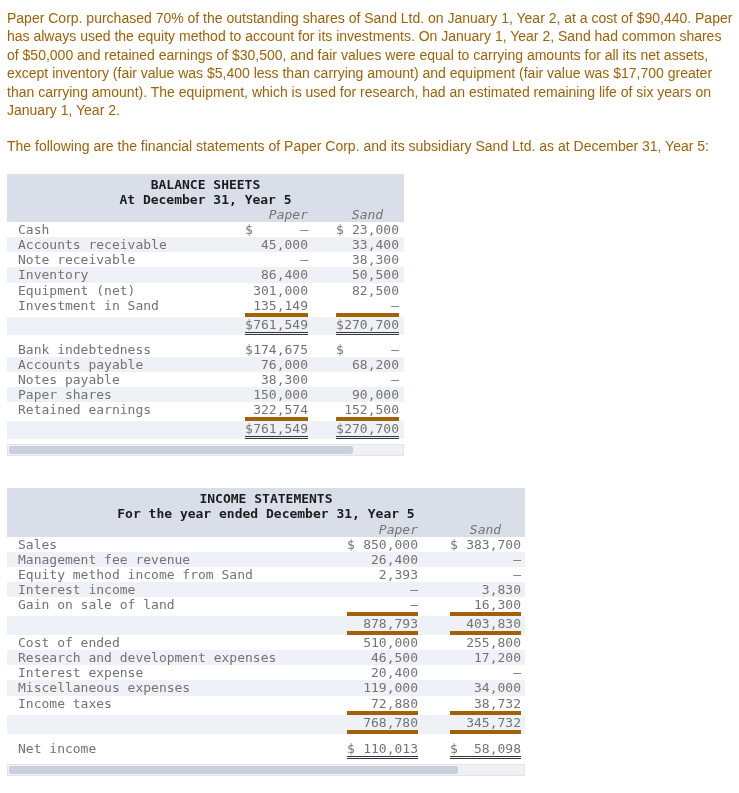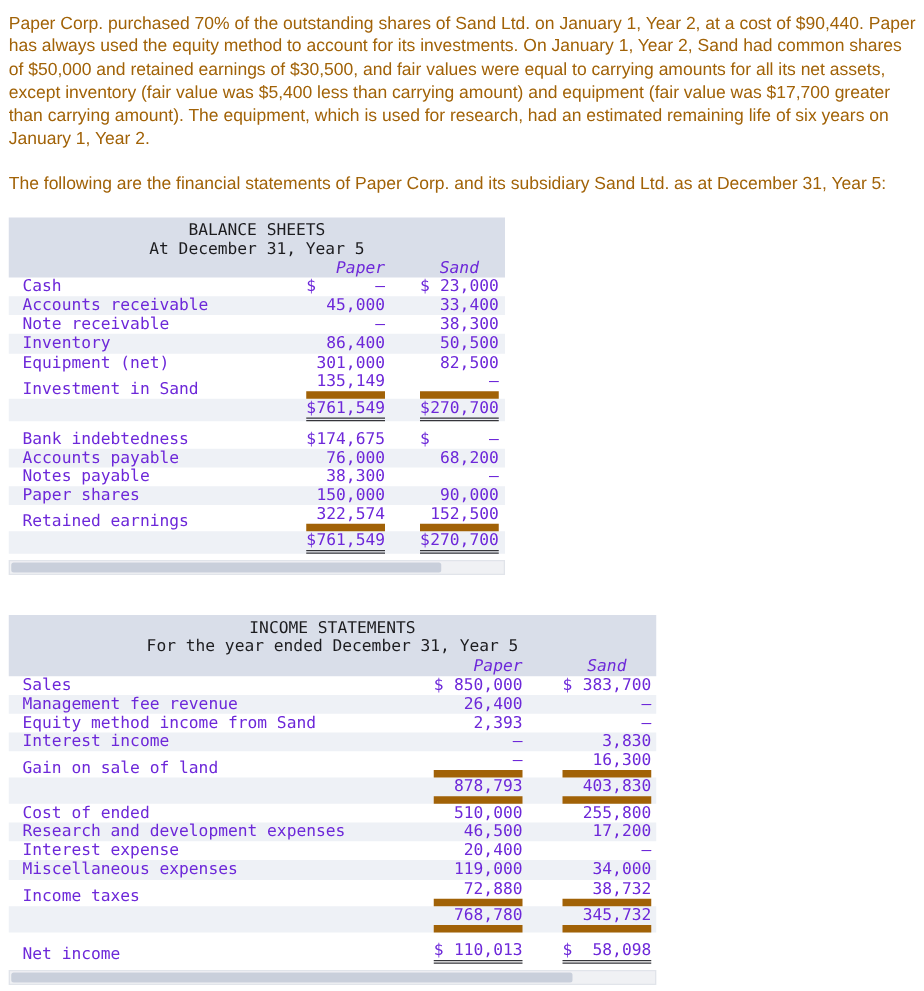--- a/index.html
+++ b/index.html
@@ -12,39 +12,39 @@
   .page{padding:9px 7px 20px 7px}
   .intro{
     font-size:14px;line-height:18.4px;color:#a16207;
     width:727px;margin-bottom:18px;
   }
   .panel{width:397px;margin-top:17px}
   .panel.is-panel{width:518px;margin-top:32px}
   .thead{background:var(--header-bg,#d9dee9);padding-top:3px}
   .t-title,.t-sub{
     text-align:center;font-family:"DejaVu Sans Mono","Liberation Mono",monospace;
-    font-size:13px;line-height:15.1px;font-weight:normal;color:#1c1c1f;
+    font-size:13px;line-height:15.1px;font-weight:bold;color:#1c1c1f;
   }
   .trow{
-    display:flex;align-items:flex-end;white-space:nowrap;
+    display:flex;align-items:flex-start;white-space:nowrap;
     font-family:"DejaVu Sans Mono","Liberation Mono",monospace;
-    font-size:13px;line-height:15.1px;color:#6d28d9;
+    font-size:13px;line-height:15.1px;color:#737373;
     padding:0 5px 0 0;
   }
   .is-panel .trow{padding-right:4px}
   .lbl{flex:1;padding-left:11px;overflow:hidden}
   .amt{position:relative;display:inline-block;width:63px;text-align:right}
   .amt .sym{position:absolute;left:0;top:0}
   .amt.sand{margin-left:28px}
   .is-panel .amt{width:71px}
   .is-panel .amt.sand{margin-left:32px}
   .amt.center{text-align:center}
   .ital{font-style:italic}
   .stripe{background:var(--row-stripe,#eef1f6)}
-  .rule-single .amt{border-bottom:6px solid #a16207}
+  .rule-single .amt{border-bottom:4px solid #a16207}
   .rule-double .amt{border-bottom:3px double #35353a}
   .spacer{height:7px}
   .tfoot-pad{height:3px}
   .scrollbar{
     height:12px;margin-top:2px;position:relative;
     background:var(--scrollbar-track,#f0f1f4);
     border:1px solid #e1e4ea;
   }
   .scrollbar .thumb{
     position:absolute;left:1px;top:1px;bottom:1px;width:87%;

